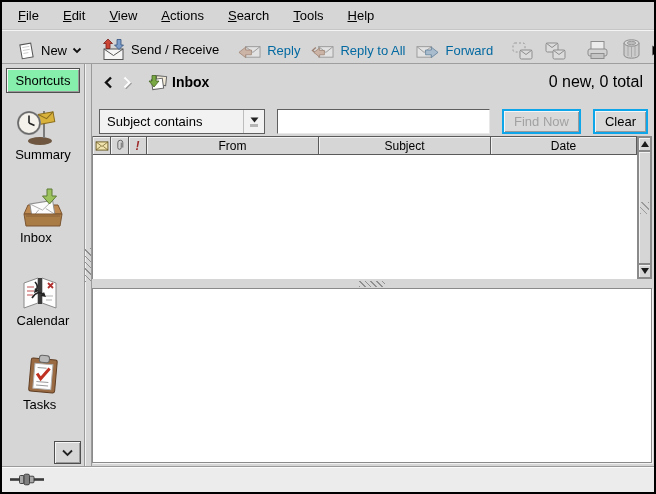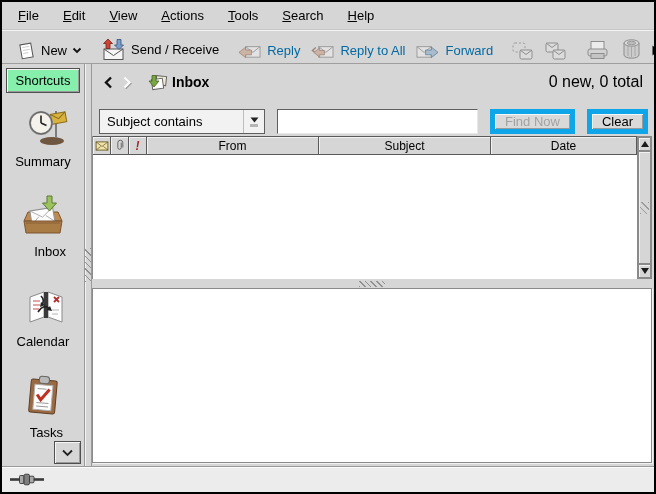--- a/index.html
+++ b/index.html
@@ -30,21 +30,21 @@
   .content { flex:1; display:flex; min-height:0; }
 
   
   .sidebar { width:82px; flex:0 0 82px; display:flex; flex-direction:column; position:relative; }
   .shortcuts-btn { margin:4px 4px 2px 4px; height:25px; background:#86efac;
                    border:1px solid #4f4f4f;
                    box-shadow:inset 1px 1px 0 #f6f6f6, inset -1px -1px 0 #9a9a9a;
                    font-size:13px; display:flex; align-items:center; justify-content:center; }
   .shortcut-list { flex:1; display:flex; flex-direction:column; align-items:center;
                    padding-top:9px; overflow:hidden; }
-  .shortcut-item { display:flex; flex-direction:column; align-items:flex-end; gap:7px;
+  .shortcut-item { display:flex; flex-direction:column; align-items:flex-start; 
                    margin-bottom:25px; cursor:default; }
   .shortcut-label { font-size:13px; }
   .sidebar-scroll-btn { position:absolute; right:3px; bottom:2px; width:27px; height:23px;
                         background:#d6d6d6; border:1px solid #4f4f4f;
                         box-shadow:inset 1px 1px 0 #f6f6f6, inset -1px -1px 0 #9a9a9a;
                         display:flex; align-items:center; justify-content:center; }
 
   
   .vsplit { width:8px; flex:0 0 8px; background:#d6d6d6;
             border-left:1px solid #9a9a9a; border-right:1px solid #9a9a9a;
@@ -64,21 +64,21 @@
 
   .searchrow { height:34px; flex:0 0 34px; display:flex; align-items:flex-end; padding:0 4px 0 7px; gap:12px; }
   .combo { width:166px; height:25px; background:#f2f2f2; border:1px solid #5f5f5f;
            display:flex; align-items:center; padding-left:7px; }
   .combo-arrow-btn { margin-left:auto; width:21px; height:100%; display:flex; flex-direction:column;
                      align-items:center; justify-content:center; gap:1px; border-left:1px solid #bdbdbd; }
   .combo-dash { width:8px; height:3px; background:#b5b5b5; }
   .search-input { flex:1; height:25px; background:#fff; border:1px solid #5f5f5f;
                   border-right-color:#e8e8e8; border-bottom-color:#e8e8e8;
                   font:13px "Liberation Sans",sans-serif; padding:0 4px; outline:none; }
-  .btn { height:25px; padding:0 10px; background:#d9d9d9; border:5px solid #0ea5e9;
+  .btn { height:25px; padding:0 10px; background:#d9d9d9; border:2px solid #0ea5e9;
          box-shadow:inset 1px 1px 0 #f6f6f6, inset -1px -1px 0 #9a9a9a;
          font:13px "Liberation Sans",sans-serif; }
   .btn.disabled { color:#a2a2a2; }
 
   
   .list { flex:0 0 143px; display:flex; margin-top:2px; min-height:0; }
   .list-left { flex:1; display:flex; flex-direction:column; min-width:0;
                border-left:1px solid #8a8a8a; }
   .list-header { height:19px; flex:0 0 19px; display:flex; }
   .hcell { background:#d6d6d6; border-top:1px solid #5a5a5a; border-bottom:1px solid #5a5a5a;
@@ -134,24 +134,24 @@
     <div class="menu-item">
         <span>Edit</span>
       </div>
     <div class="menu-item">
         <span>View</span>
       </div>
     <div class="menu-item">
         <span>Actions</span>
       </div>
     <div class="menu-item">
+        <span>Search</span>
+      </div>
+    <div class="menu-item">
         <span>Tools</span>
-      </div>
-    <div class="menu-item">
-        <span>Search</span>
       </div>
     <div class="menu-item">
         <span>Help</span>
       </div>
   </div>
 
   <div class="toolbar">
     <div class="tb-handle"></div>
 
     <div class="tb-btn">

